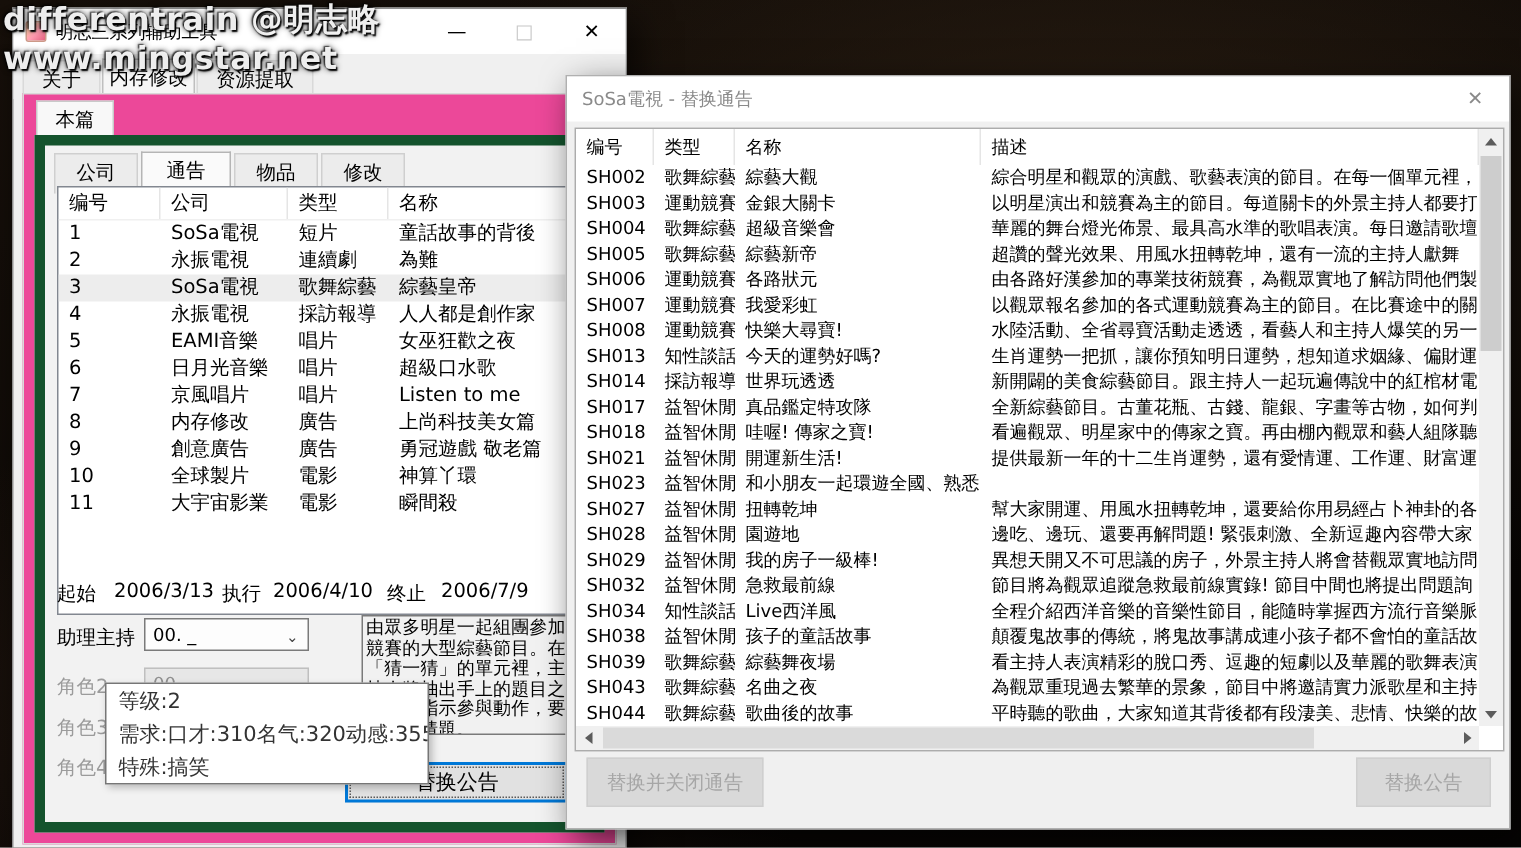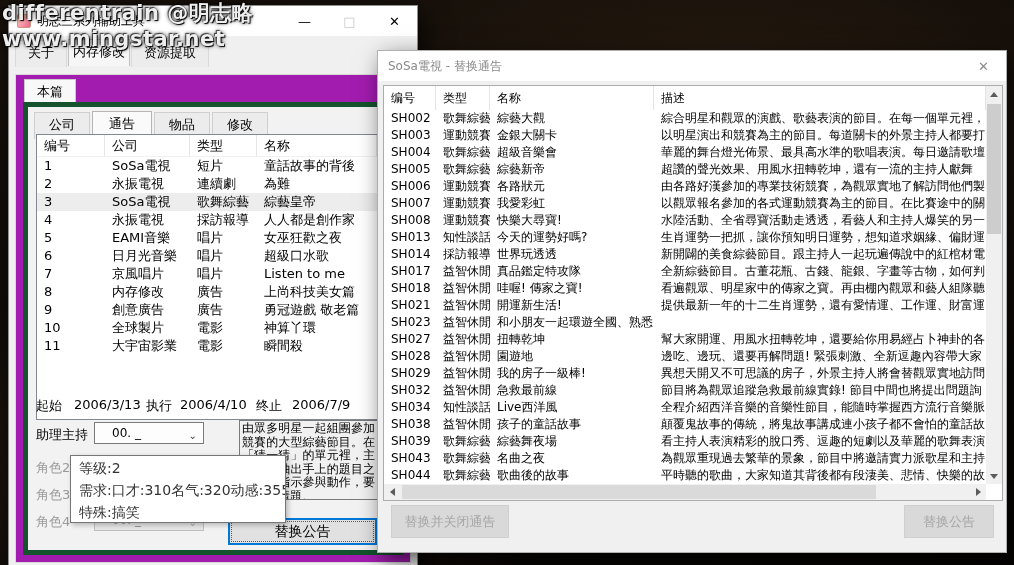--- a/index.html
+++ b/index.html
@@ -35,43 +35,43 @@
 
   
   #main-win { left:8px; top:5px; width:410px; height:567px; z-index:10; }
 
   .menu-tabs { display:flex; padding:3px 0 0 6px; gap:1px; background:#f0f0f0; }
   .mtab { font-size:13px; padding:3px 12px 4px; border:1px solid #d9d9d9; background:#ececec;
           border-bottom:none; position:relative; top:1px; }
   .mtab.sel { background:#f6f6f6; padding:3px 4px 5px; top:0; border-color:#bfbfbf; }
 
   .page-outer { position:absolute; left:6px; top:56px; right:6px; bottom:8px;
-                border:1px solid #d9d9d9; background:#a21caf;margin-top:12px; }
+                border:1px solid #d9d9d9; background:#ec4899; }
   .tab2 { display:inline-block; font-size:13px; padding:3px 12px 4px; border:1px solid #c9c9c9;
           border-bottom:none; background:#f8f8f8; margin:4px 0 0 8px; }
   .page-inner { position:absolute; left:7px; top:27px; right:7px; bottom:7px;
-                border:5px solid #14532d; background:#f2f2f2; }
+                border:7px solid #14532d; background:#f2f2f2; }
   .tab3-row { display:flex; gap:2px; padding:4px 0 0 6px; }
   .tab3 { font-size:13px; padding:3px 14px 4px; border:1px solid #cfcfcf; border-bottom:none;
           background:#ececec; position:relative; top:1px; }
   .tab3.sel { background:#fafafa; top:0; padding:3px 16px 5px; border-color:#b5b5b5; }
 
   
   #lv-left { position:absolute; left:8px; top:27px; width:342px; height:286px;
              background:#fff; border:1px solid #828790; overflow:hidden; font-size:13px; }
   .lrow { display:grid; grid-template-columns:68px 85px 67px 1fr; height:18px; line-height:18px; }
   .lrow > div { padding-left:7px; white-space:nowrap; overflow:hidden; }
   #lv-left .hdr { height:22px; line-height:22px; border-bottom:1px solid #f0f0f0; }
   #lv-left .hdr > div { border-right:1px solid #e5e5e5; }
   .lrow.selected { background:#ededed; }
 
   .ctl-label { position:absolute; font-size:13px; white-space:nowrap; }
   .gray { color:#9b9b9b; }
   .combo { position:absolute; left:66px; width:110px; height:22px; background:#fdfdfd;
-           border:1px solid #7a7a7a; font-size:12px; line-height:20px; padding-left:17px;
+           border:1px solid #7a7a7a; font-size:12px; line-height:20px; padding-left:5px;
            white-space:nowrap; }
   .combo .chev { position:absolute; right:6px; top:3px; font-size:10px; color:#404040; }
   .combo.disabled { background:#e7e7e7; border-color:#bfbfbf; color:#8f8f8f; }
   .combo.disabled .chev { color:#a8a8a8; }
 
   #desc-box { position:absolute; left:211px; top:313px; width:139px; height:80px;
               border:1px solid #7a7a7a; background:#f1f1f1; font-size:12px; line-height:13.5px;
               padding:1px 2px; overflow:hidden; text-align:justify; }
 
   #btn-replace-main { position:absolute; left:200px; top:411px; width:149px; height:27px;

